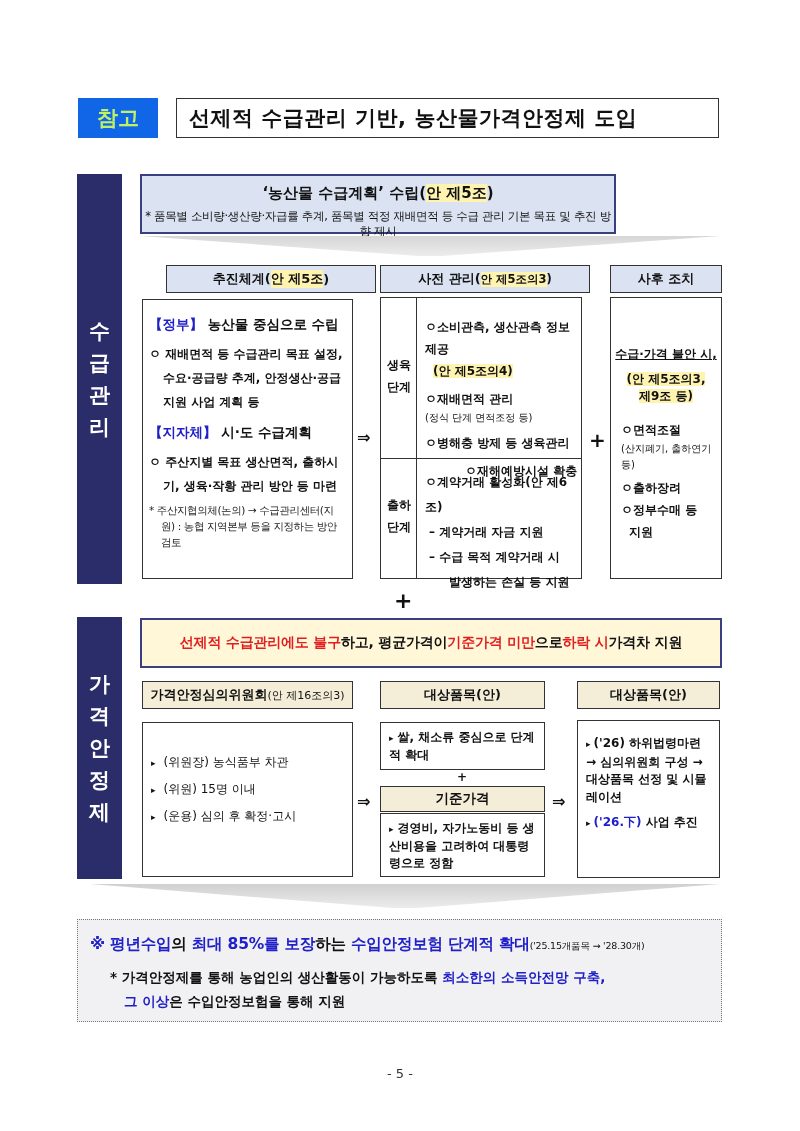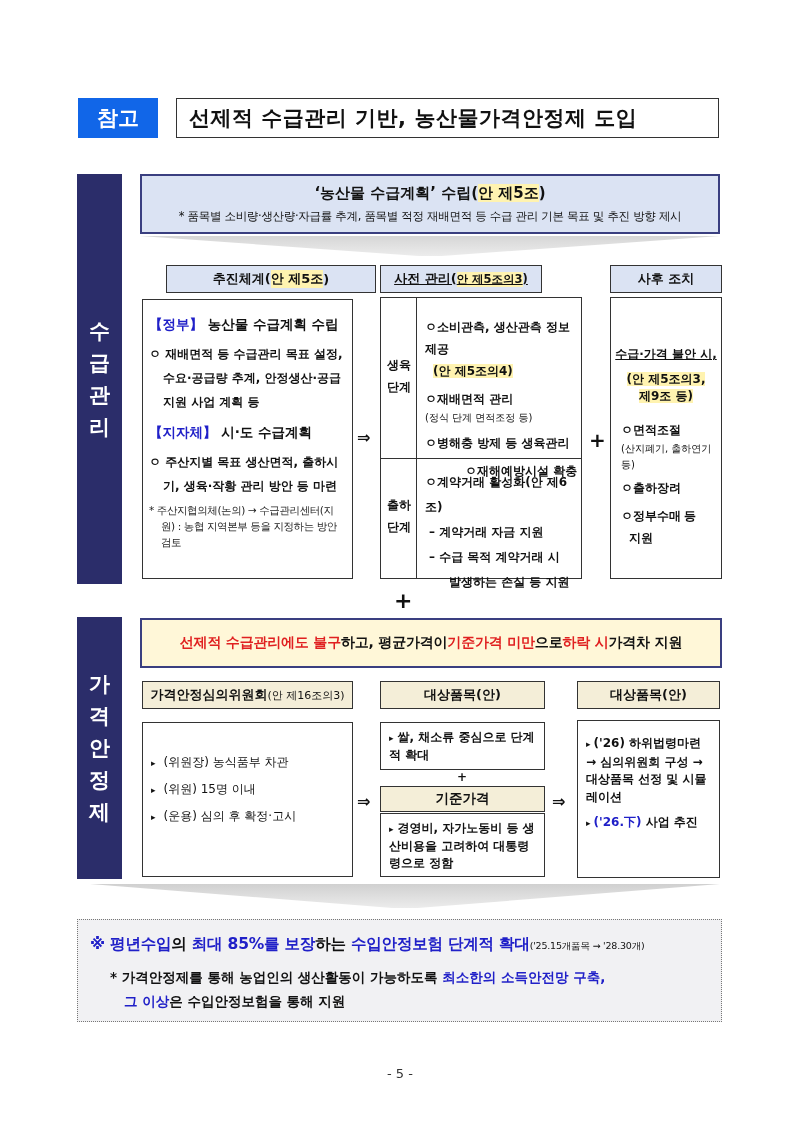--- a/index.html
+++ b/index.html
@@ -1,30 +1,30 @@
 <!DOCTYPE html>
 <html><head>
 <meta charset="utf-8">
 <style>
   * { box-sizing: border-box; margin: 0; padding: 0; }
   html, body { width: 800px; height: 1131px; background: #ffffff; }
   body { position: relative; font-family: "DejaVu Sans", "Liberation Sans", sans-serif; color: #111; overflow: hidden; }
   .abs { position: absolute; }
 
   
-  .ref-badge { left: 78px; top: 98px; width: 80px; height: 40px; background: #1166e8; color: #ffffff; font-weight: bold; font-size: 21px; display: flex; align-items: center; justify-content: center; }
+  .ref-badge { left: 78px; top: 98px; width: 80px; height: 40px; background: #1166e8; color: #bef264; font-weight: bold; font-size: 21px; display: flex; align-items: center; justify-content: center; }
   .title-box { left: 176px; top: 98px; width: 543px; height: 40px; border: 1px solid #333; display: flex; align-items: center; padding-left: 12px; font-weight: bold; font-size: 21px; letter-spacing: 0.5px; }
 
   
   .side { background: #2b2d6a; color: #fff; font-weight: bold; font-size: 21px; display: flex; align-items: center; justify-content: center; text-align: center; line-height: 32px; }
   .side1 { left: 77px; top: 174px; width: 45px; height: 410px; }
   .side2 { left: 77px; top: 617px; width: 45px; height: 262px; }
 
   
-  .plan-box { left: 140px; top: 174px; width: 580px; height: 60px; background: #dbe3f3; border: 2px solid #3a3f80; text-align: center; }
+  .plan-box { left: 140px; top: 174px; width: 476px; height: 60px; background: #dbe3f3; border: 2px solid #3a3f80; text-align: center; }
   .plan-title { font-weight: bold; font-size: 15px; margin-top: 8px; }
   .plan-sub { font-size: 11.5px; margin-top: 6px; letter-spacing: -0.3px; }
   .hl { background: #fff3b0; }
 
   .funnel { left: 140px; top: 236px; width: 580px; height: 20px; background: linear-gradient(#d6d6d6, #ececec); clip-path: polygon(0 0, 100% 0, 52% 100%, 48% 100%); }
 
   
   .col-head { height: 28px; border: 1px solid #333; font-weight: bold; font-size: 13px; display: flex; align-items: center; justify-content: center; }
   .blue-head { background: #dbe3f3; }
   .beige-head { background: #f4eed8; }
@@ -94,33 +94,33 @@
   </div>
   <div class="plan-sub">* 품목별 소비량·생산량·자급률 추계, 품목별 적정 재배면적 등 수급 관리 기본 목표 및 추진 방향 제시</div>
 </div>
 <div class="abs funnel"></div>
 
 <div class="abs col-head blue-head" style="left:142px;top:265px;width:210px;margin-left:24px;">
   <span>추진체계(</span>
     <span class="hl">안 제5조</span>
     <span>)</span>
 </div>
-<div class="abs col-head blue-head" style="left:380px;top:265px;width:162px;text-decoration:underline;">
+<div class="abs col-head blue-head" style="left:380px;top:265px;width:210px;">
   <span>사전 관리(</span>
     <span class="hl small">안 제5조의3</span>
     <span class="small">)</span>
 </div>
 <div class="abs col-head blue-head" style="left:610px;top:265px;width:112px;">
   <span>사후 조치</span>
 </div>
 
 <div class="abs box gov-box">
   <div class="gov-head">
     <span class="tag-red">【정부】</span>
-    <span>농산물 수급계획 수립</span>
+    <span>농산물 중심으로 수립</span>
   </div>
   <div class="gov-item">ㅇ 재배면적 등 수급관리 목표 설정, 수요·공급량 추계, 안정생산·공급 지원 사업 계획 등</div>
   <div class="gov-head" style="margin-top:10px;">
     <span class="tag-red">【지자체】</span>
     <span>시·도 수급계획</span>
   </div>
   <div class="gov-item">ㅇ 주산지별 목표 생산면적, 출하시기, 생육·작황 관리 방안 등 마련</div>
   <div class="gov-note">* 주산지협의체(논의) → 수급관리센터(지원) : 농협 지역본부 등을 지정하는 방안 검토</div>
 </div>
 
@@ -156,21 +156,21 @@
 <div class="abs sym" style="left:589px;top:428px;font-size:20px;">+</div>
 
 <div class="abs box post-box">
   <div class="post-under">수급·가격 불안 시,</div>
   <div style="margin-top:8px;"><span class="hl">(안 제5조의3,</span></div>
   <div><span class="hl">제9조 등)</span></div>
   <div class="post-items">
     <div>ㅇ면적조절</div>
     <div class="pre-sub" style="font-size:10px;">(산지폐기, 출하연기 등)</div>
     <div style="margin-top:4px;">ㅇ출하장려</div>
-    <div style="margin-top:6px;font-family:Liberation Serif, serif;">ㅇ정부수매 등</div>
+    <div style="margin-top:0;">ㅇ정부수매 등</div>
     <div style="padding-left:8px;">지원</div>
   </div>
 </div>
 
 <div class="abs sym" style="left:394px;top:588px;font-size:22px;">+</div>
 
 <div class="abs side side2">
   <div>
     <div>가</div>
     <div>격</div>

